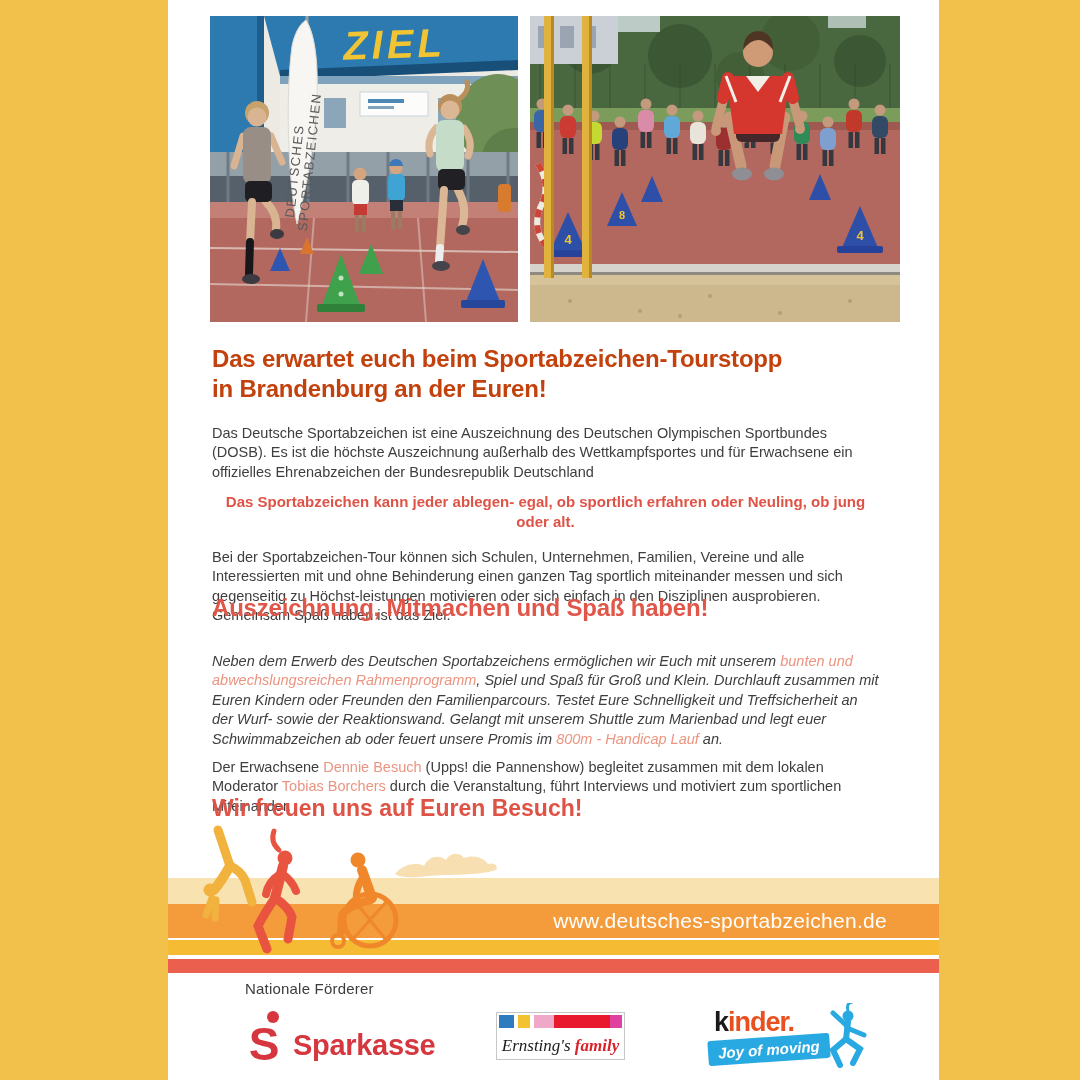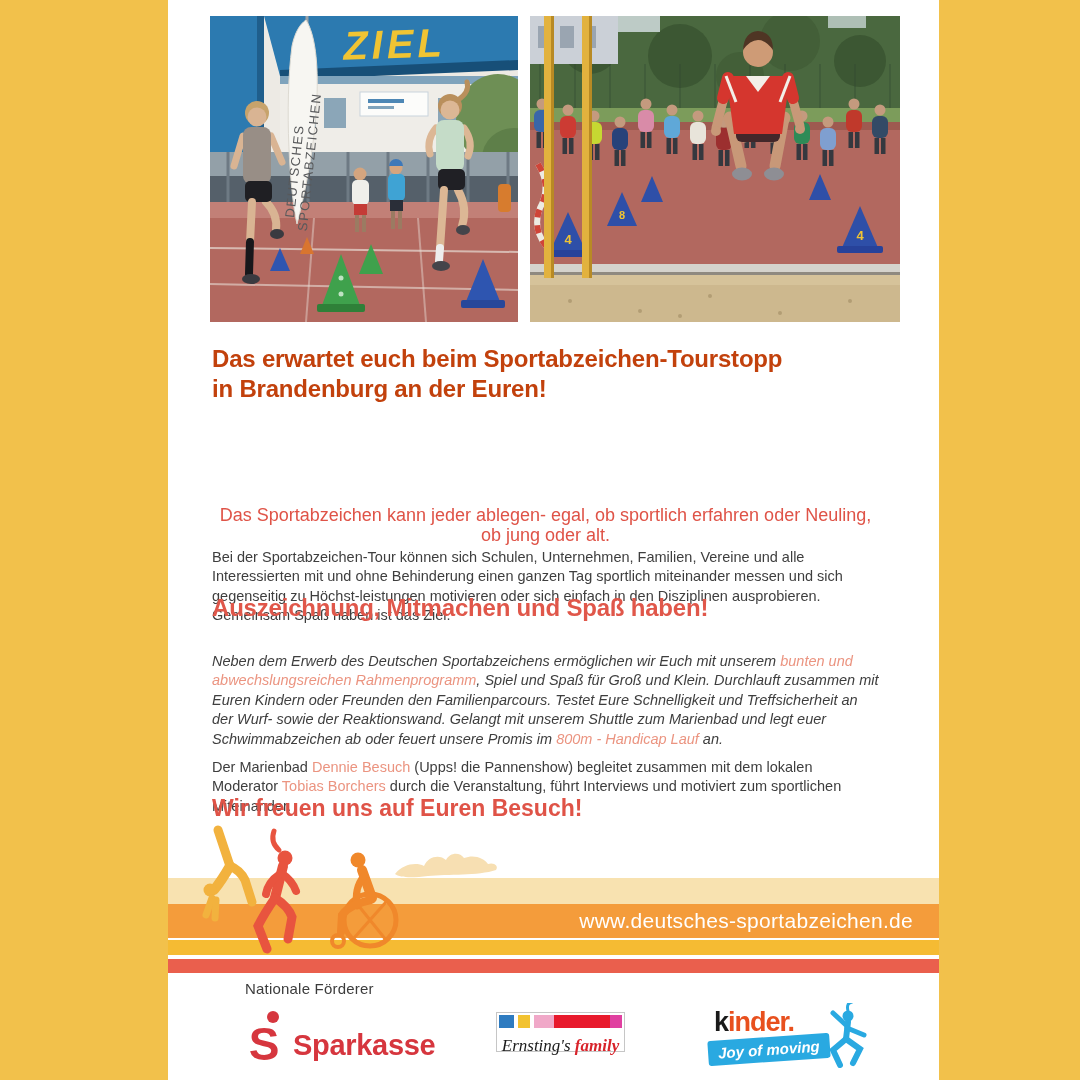--- a/index.html
+++ b/index.html
@@ -12,43 +12,43 @@
   #photo-left{left:42px;top:16px;width:308px;height:306px;}
   #photo-right{left:362px;top:16px;width:370px;height:306px;}
   #photo-left svg,#photo-right svg{display:block;}
 
   
   .h1{left:44px;top:344px;width:690px;font-size:24px;line-height:30px;font-weight:bold;
       color:#c2410c;letter-spacing:-0.2px;}
   .h2{left:44px;top:594px;width:690px;font-size:24px;font-weight:bold;color:#E0574A;letter-spacing:-0.2px;}
   .para{left:44px;width:667px;font-size:14.5px;line-height:19.5px;color:#3E3E3E;}
   #p1{top:409px;}
-  .motto{left:44px;top:505px;width:667px;text-align:center;font-weight:normal;font-size:18px;
+  .motto{left:44px;top:492px;width:667px;text-align:center;font-weight:bold;font-size:15px;
          line-height:20px;color:#DF5347;}
   #p2{top:533px;}
   #p3{top:637px;font-style:italic;}
   #p4{top:743px;}
   .closing{left:44px;top:795px;width:667px;text-align:left;font-size:23px;font-weight:bold;color:#DF5347;}
   .accent{color:#EB9480;}
 
   
   .stripe{left:0;width:771px;}
   #stripe-cream{top:878px;height:26px;background:#F8E2B0;}
   #stripe-orange{top:904px;height:34px;background:#F49C3B;}
   #stripe-gold{top:940px;height:15px;background:#F5BB33;}
   #stripe-red{top:959px;height:14px;background:#EA5F4D;}
-  #footer-url{display:block;height:34px;line-height:34px;text-align:right;padding-right:26px;
+  #footer-url{display:block;height:34px;line-height:34px;text-align:right;padding-right:52px;
               color:#FFFFFF;font-size:21px;letter-spacing:0.3px;text-decoration:none;cursor:pointer;}
   #silhouettes{left:10px;top:818px;}
 
   
   #partners-label{left:77px;top:980px;font-size:15px;color:#3C3C3C;letter-spacing:0.2px;}
   #sparkasse-logo{left:80px;top:1010px;display:flex;align-items:flex-end;gap:9px;}
   #sparkasse-logo .sk-text{font-size:29px;font-weight:bold;color:#D6363E;letter-spacing:-0.3px;line-height:1;padding-bottom:4px;}
-  #ernstings-logo{left:328px;top:1012px;width:129px;height:40px;border:1px solid #C6C6C6;background:#fff;box-sizing:border-box;}
+  #ernstings-logo{left:328px;top:1012px;width:129px;height:48px;border:1px solid #C6C6C6;background:#fff;box-sizing:border-box;}
   .ef-stripes{display:flex;height:13px;margin:2px 2px 0 2px;}
   .ef-stripes span{height:13px;display:block;}
   .ef-b{width:15px;background:#2E7BC0;}
   .ef-w1{width:4px;background:#fff;}
   .ef-y{width:12px;background:#F2C230;}
   .ef-w2{width:4px;background:#fff;}
   .ef-p{width:20px;background:#F0A8C8;}
   .ef-r{width:56px;background:#E8192C;}
   .ef-m{width:12px;background:#E040A0;}
   .ef-text{text-align:center;margin-top:9px;font-family:"Liberation Serif","DejaVu Serif",serif;
@@ -343,32 +343,33 @@
           <circle cx="270" cy="113" r="5" fill="#C89878"></circle>
         </g>
       </svg>
     </div>
 
     <div class="abs h1">
       <div>Das erwartet euch beim Sportabzeichen-Tourstopp</div>
       <div>in Brandenburg an der Euren!</div>
     </div>
 
+    <p class="abs para" id="p1">Das Deutsche Sportabzeichen ist eine Auszeichnung des Deutschen Olympischen Sportbundes (DOSB). Es ist die höchste Auszeichnung außerhalb des Wettkampfsportes und für Erwachsene ein offizielles Ehrenabzeichen der Bundesrepublik Deutschland</p>
 
     <div class="abs motto">
       <div>Das Sportabzeichen kann jeder ablegen- egal, ob sportlich erfahren oder Neuling, ob jung oder alt.</div>
     </div>
 
     <p class="abs para" id="p2">Bei der Sportabzeichen-Tour können sich Schulen, Unternehmen, Familien, Vereine und alle Interessierten mit und ohne Behinderung einen ganzen Tag sportlich miteinander messen und sich gegenseitig zu Höchst-leistungen motivieren oder sich einfach in den Disziplinen ausprobieren. Gemeinsam Spaß haben ist das Ziel.</p>
 
     <div class="abs h2">Auszeichnung, Mitmachen und Spaß haben!</div>
 
     <p class="abs para" id="p3"><span>Neben dem Erwerb des Deutschen Sportabzeichens ermöglichen wir Euch mit unserem </span><span class="accent">bunten und abwechslungsreichen Rahmenprogramm</span><span>, Spiel und Spaß für Groß und Klein. Durchlauft zusammen mit Euren Kindern oder Freunden den Familienparcours. Testet Eure Schnelligkeit und Treffsicherheit an der Wurf-  sowie der Reaktionswand. Gelangt mit unserem Shuttle zum Marienbad und legt euer Schwimmabzeichen ab oder feuert unsere Promis im </span><span class="accent">800m - Handicap Lauf</span><span> an.</span></p>
 
-    <p class="abs para" id="p4"><span>Der Marienbad </span><span class="accent">Dennie Besuch</span><span> (Upps! die Pannenshow) begleitet zusammen mit dem lokalen Moderator </span><span class="accent">Tobias Borchers</span><span> durch die Veranstaltung, führt Interviews und motiviert zum sportlichen Miteinander.</span></p>
+    <p class="abs para" id="p4"><span>Der Erwachsene </span><span class="accent">Dennie Besuch</span><span> (Upps! die Pannenshow) begleitet zusammen mit dem lokalen Moderator </span><span class="accent">Tobias Borchers</span><span> durch die Veranstaltung, führt Interviews und motiviert zum sportlichen Miteinander.</span></p>
 
     <div class="abs closing">Wir freuen uns auf Euren Besuch!</div>
 
     <div class="abs stripe" id="stripe-cream"></div>
     <div class="abs stripe" id="stripe-orange">
       <a id="footer-url">www.deutsches-sportabzeichen.de</a>
     </div>
     <div class="abs stripe" id="stripe-gold"></div>
     <div class="abs stripe" id="stripe-red"></div>
 

